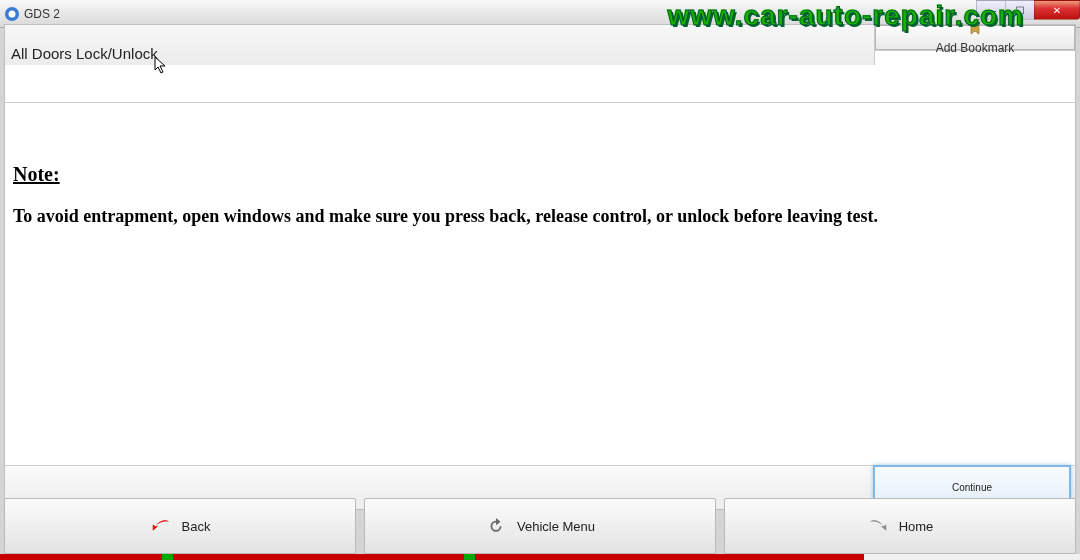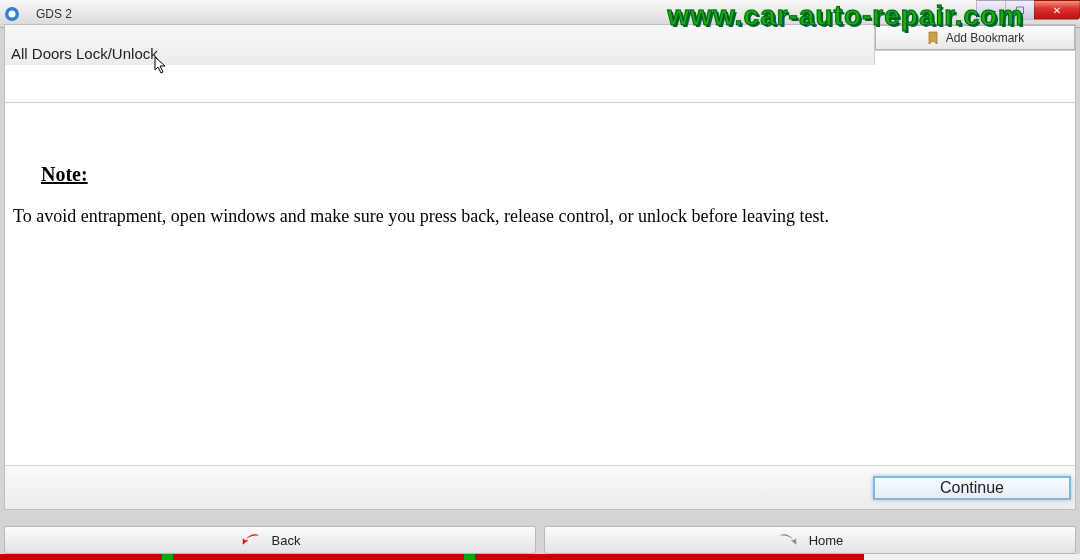--- a/index.html
+++ b/index.html
@@ -14,21 +14,20 @@
     .titlebar {
       height: 28px;
       background: linear-gradient(to bottom, #f8f8f8 0%, #e8e8e8 50%, #d8d8d8 100%);
       border-bottom: 1px solid #aaa;
       display: flex;
       align-items: center;
       padding: 0 4px;
       font-size: 12px;
       color: #333;
       position: relative;
-      gap: 12px;
     }
     .titlebar .app-icon {
       width: 16px;
       height: 16px;
       margin-right: 4px;
       display: inline-flex;
       align-items: center;
       justify-content: center;
     }
     .titlebar .title-text { flex: 0 0 auto; }
@@ -98,66 +97,66 @@
       border: 1px solid #b5b5b5;
       background: linear-gradient(to bottom,#fdfdfd,#e9e9e9);
       display: flex;
       align-items: center;
       justify-content: center;
       gap: 6px;
       font-size: 12px;
       color: #333;
       cursor: pointer;
       margin: 0;
+      flex-direction: column;
     }
     .bookmark-btn .bm-icon { width:14px; height:14px; }
     .blank-strip { height: 52px; border-bottom: 1px solid #d0d0d0; }
     .body-text {
       padding: 60px 8px 8px 8px;
       font-family: "Times New Roman", Times, serif;
     }
     .note-label {
       font-size: 20px;
       font-weight: bold;
       text-decoration: underline;
       color: #000;
       margin-bottom: 20px;
       display: block;
-      margin-left: 28px;
     }
     .note-body {
       font-size: 18px;
-      font-weight: normal;
+      font-weight: bold;
       color: #000;
     }
     .continue-row {
       position: absolute;
       bottom: 0; left: 0; right: 0;
       height: 44px;
       border-top: 1px solid #d0d0d0;
       background: linear-gradient(to bottom,#fafafa,#ececec);
       display: flex;
       justify-content: flex-end;
       align-items: center;
       padding: 4px;
     }
     .continue-btn {
       width: 198px;
-      height: 24px;
+      height: 45px;
       border: 2px solid #7fb9e3;
       background: linear-gradient(to bottom,#f7fbff,#e3eef8);
-      font-size: 16px;
+      font-size: 10px;
       color: #222;
       cursor: pointer;
       box-shadow: 0 0 4px rgba(100,160,220,0.6);
     }
     .bottom-toolbar {
       position: absolute;
       left: 4px; right: 4px; bottom: 6px;
-      height: 28px;
+      height: 56px;
       display: flex;
       gap: 8px;
     }
     .tb-btn {
       flex: 1;
       border: 1px solid #b8b8b8;
       background: linear-gradient(to bottom,#fbfbfb,#e3e3e3);
       display: flex;
       align-items: center;
       justify-content: center;
@@ -240,20 +239,28 @@
     <span class="tb-icon">
       <svg viewBox="0 0 24 18">
           <path d="M20 4 C 20 4 12 2 6 9 L9 9 L3 14 L3 7 L6 9 C 12 -1 22 3 20 4 Z" fill="#d11"></path>
         </svg>
     </span>
     <span>Back</span>
   </button>
   <button class="tb-btn">
     <span class="tb-icon">
       <svg viewBox="0 0 24 18">
+          <path d="M12 3 a6 6 0 1 0 6 6 h-2 a4 4 0 1 1 -4 -4 v3 l5 -4 l-5 -4 z" fill="#6a6a6a"></path>
+        </svg>
+    </span>
+    <span>Vehicle Menu</span>
+  </button>
+  <button class="tb-btn">
+    <span class="tb-icon">
+      <svg viewBox="0 0 24 18">
           <path d="M4 4 C 4 4 12 2 18 9 L15 9 L21 14 L21 7 L18 9 C 12 -1 2 3 4 4 Z" fill="#8a8a8a"></path>
         </svg>
     </span>
     <span>Home</span>
   </button>
 </div>
 
 <div class="status-strip"></div>
 
 <div class="cursor">

